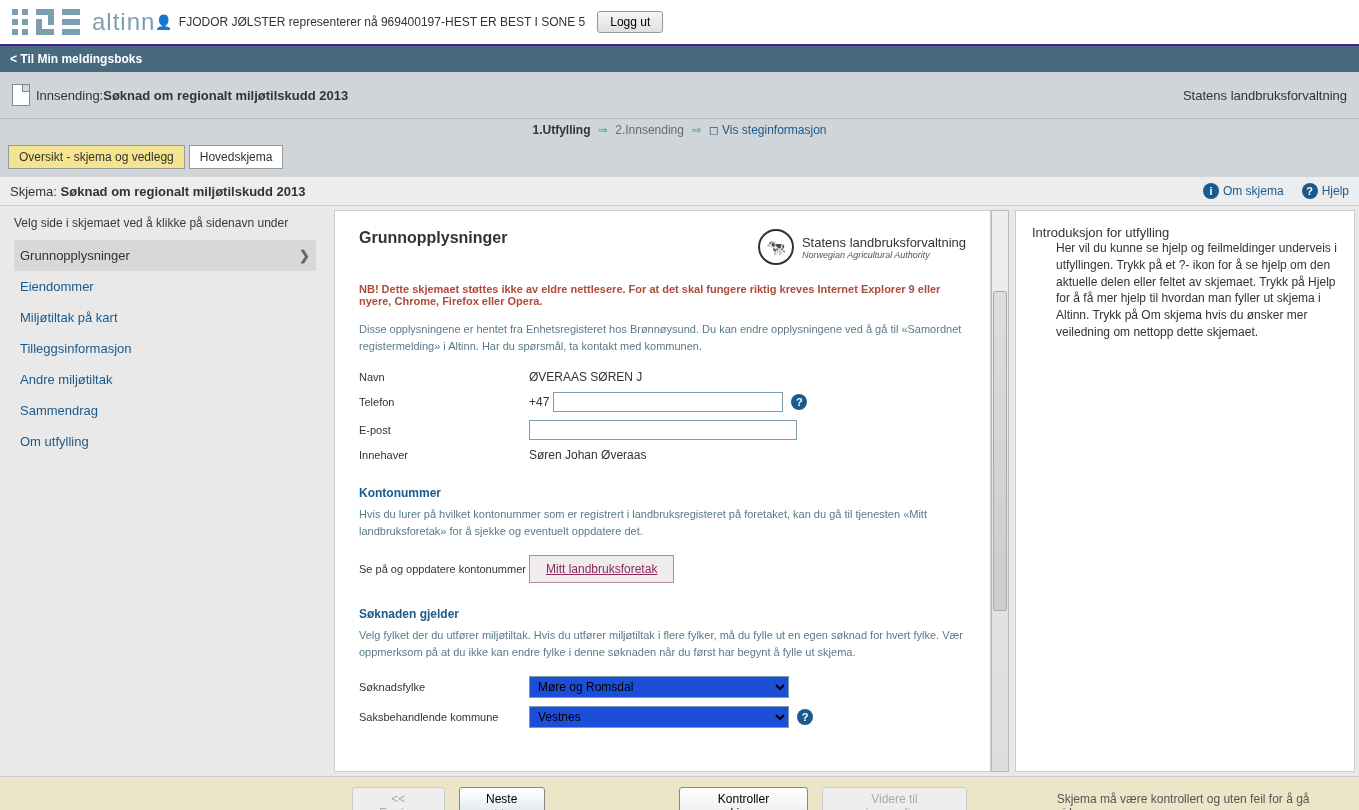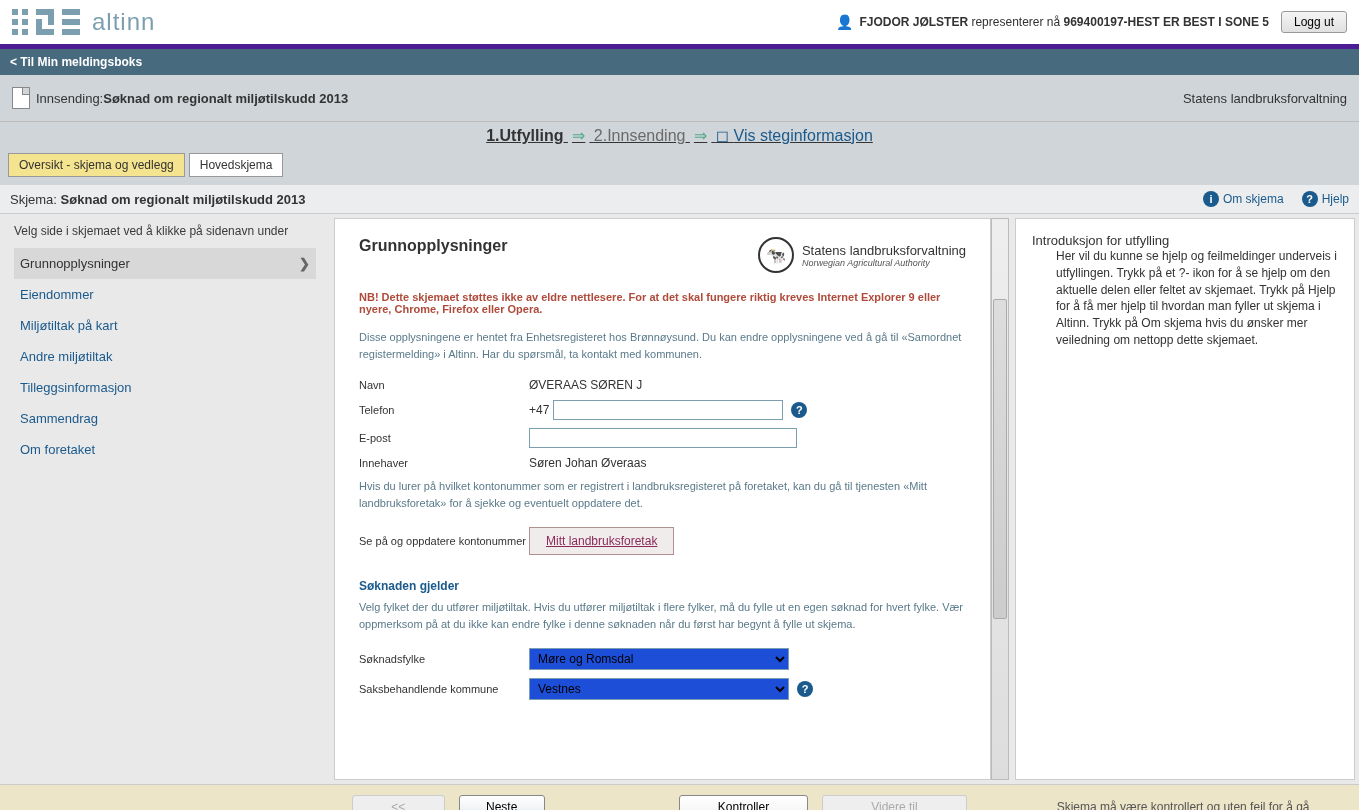--- a/index.html
+++ b/index.html
@@ -1,31 +1,31 @@
 <!DOCTYPE html>
 <html><head>
 <meta charset="utf-8">
 <style>
 * { box-sizing: border-box; margin: 0; padding: 0; }
 body { font-family: Verdana, Arial, sans-serif; font-size: 12px; background: #fff; color: #333; }
-.header { display: flex; align-items: center; justify-content: space-between; padding: 8px 12px; border-bottom: 5px solid #4c1d95; }
+.header { display: flex; align-items: center; padding: 8px 12px; border-bottom: 2px solid #4c1d95; }
 .logo { display: flex; align-items: center; gap: 8px; }
 .logo-text { font-size: 24px; color: #7c9fb0; font-weight: normal; letter-spacing: 1px; }
 .user-info { display: flex; align-items: center; gap: 6px; font-size: 12px; color: #333; }
 .user-icon { color: #5a8a3a; font-size: 14px; }
-.user-info b { font-weight: bold; }
+.user-info b { font-weight: normal; }
 .logout-btn { background: linear-gradient(#f5f5f5, #e0e0e0); border: 1px solid #999; border-radius: 3px; padding: 3px 12px; font-size: 12px; cursor: pointer; margin-left: 6px; }
 .back-bar { background: #486a7e; color: #fff; padding: 6px 10px; font-size: 12px; font-weight: bold; cursor: pointer; }
 .submission-bar { background: #d0d5d9; padding: 12px 12px; display: flex; align-items: center; justify-content: space-between; border-bottom: 1px solid #bbb; }
 .submission-left { display: flex; align-items: center; gap: 6px; }
 .doc-icon { width: 18px; height: 22px; background: #fff; border: 1px solid #888; display: inline-block; position: relative; }
 .doc-icon::before { content: ""; position: absolute; top: 0; right: 0; width: 6px; height: 6px; background: #d0d5d9; border-left: 1px solid #888; border-bottom: 1px solid #888; }
 .submission-text { font-size: 13px; }
 .submission-right { font-size: 13px; color: #333; }
-.steps-bar { background: #d0d5d9; text-align: center; padding: 4px 0 8px; font-size: 16px; text-decoration: underline; }
+.steps-bar { background: #d0d5d9; text-align: center; padding: 4px 0 8px; font-size: 12px; }
 .step-active { font-weight: bold; color: #333; }
 .step-inactive { color: #6a6a6a; }
 .arrow { color: #5a8; margin: 0 4px; }
 .step-link { color: #1b5a8c; cursor: pointer; }
 .tabs-row { background: #d0d5d9; padding: 0 8px 8px; display: flex; gap: 4px; }
 .tab { background: #fff; border: 1px solid #999; padding: 4px 10px; font-size: 12px; cursor: pointer; }
 .tab.active { background: #f5e48f; }
 .schema-row { background: #ecedee; padding: 6px 10px; display: flex; justify-content: space-between; align-items: center; border-bottom: 1px solid #ccc; }
 .schema-title { font-size: 13px; }
 .schema-title b { font-weight: bold; }
@@ -144,24 +144,24 @@
 
 <div class="main">
   <div class="sidebar">
     <div class="sidebar-hint">Velg side i skjemaet ved å klikke på sidenavn under</div>
     <div class="nav-item active">
       <span>Grunnopplysninger</span>
       <span class="nav-chevron">❯</span>
     </div>
     <div class="nav-item">Eiendommer</div>
     <div class="nav-item">Miljøtiltak på kart</div>
+    <div class="nav-item">Tilleggsinformasjon</div>
     <div class="nav-item">Andre miljøtiltak</div>
-    <div class="nav-item">Tilleggsinformasjon</div>
     <div class="nav-item">Sammendrag</div>
-    <div class="nav-item">Om foretaket</div>
+    <div class="nav-item">Om utfylling</div>
   </div>
 
   <div class="content-wrap">
     <div class="content">
       <div class="content-header">
         <div class="content-title">Grunnopplysninger</div>
         <div class="agency-logo">
           <div class="agency-circle">🐄</div>
           <div>
             <div class="agency-text">Statens landbruksforvaltning</div>
@@ -189,20 +189,21 @@
         <div class="field-label">E-post</div>
         <div class="field-value">
           <input class="text-input" style="width: 268px;" type="text" value="">
         </div>
       </div>
       <div class="field-row">
         <div class="field-label">Innehaver</div>
         <div class="field-value">Søren Johan Øveraas</div>
       </div>
 
+      <div class="section-title">Kontonummer</div>
       <div class="info-text">Hvis du lurer på hvilket kontonummer som er registrert i landbruksregisteret på foretaket, kan du gå til tjenesten «Mitt landbruksforetak» for å sjekke og eventuelt oppdatere det.</div>
       <div class="field-row">
         <div class="field-label" style="line-height:1.3;">Se på og oppdatere kontonummer</div>
         <div class="field-value">
           <button class="link-btn">Mitt landbruksforetak</button>
         </div>
       </div>
 
       <div class="section-title">Søknaden gjelder</div>
       <div class="info-text">Velg fylket der du utfører miljøtiltak. Hvis du utfører miljøtiltak i flere fylker, må du fylle ut en egen søknad for hvert fylke. Vær oppmerksom på at du ikke kan endre fylke i denne søknaden når du først har begynt å fylle ut skjema.</div>

